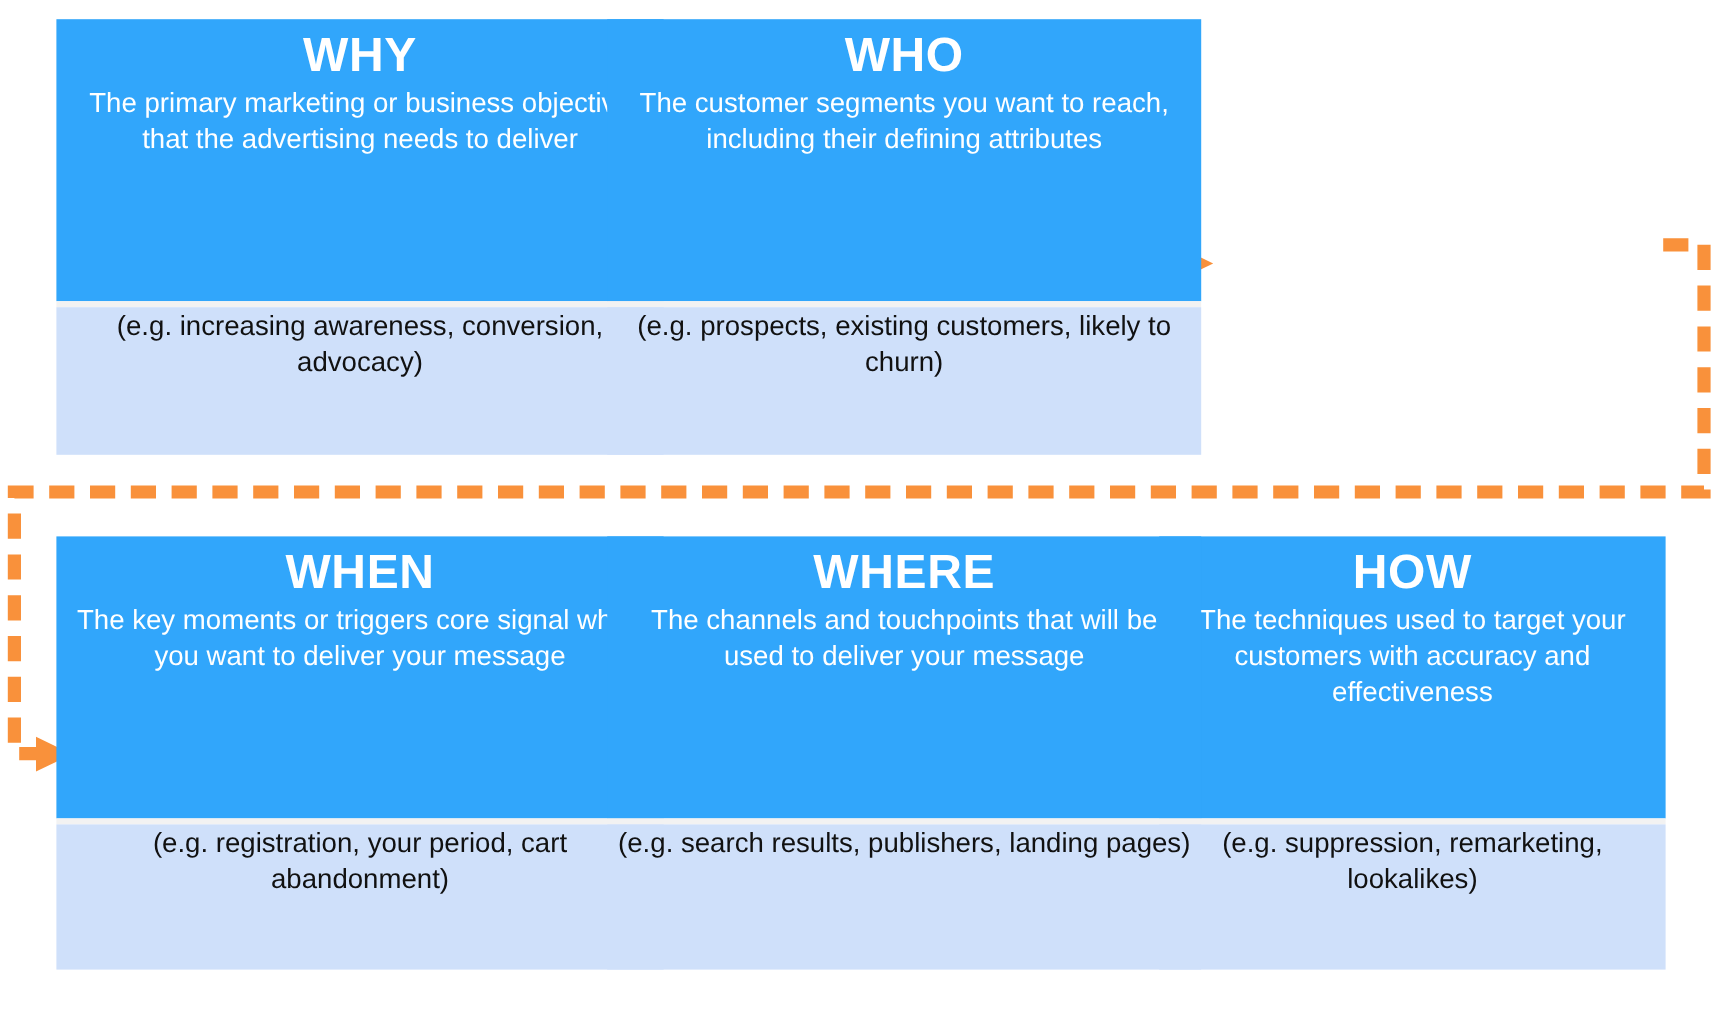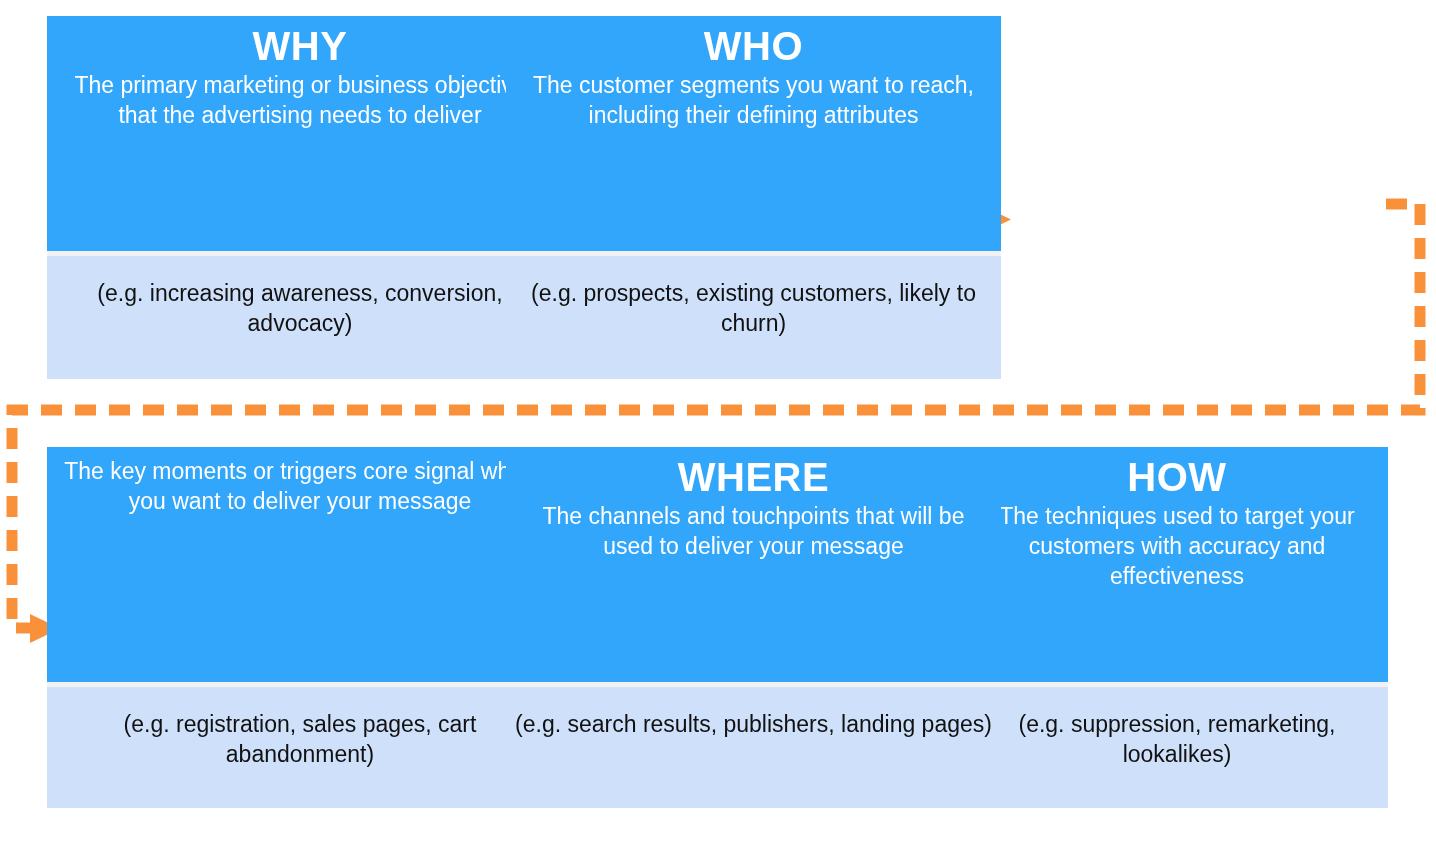--- a/index.html
+++ b/index.html
@@ -68,21 +68,20 @@
     background: #f2f2f2;
   }
   .card-body {
     background: #cfe0fa;
     color: #111111;
     box-sizing: border-box;
     display: flex;
     align-items: flex-start;
     justify-content: center;
     text-align: center;
-    padding-top: 22px;
   }
   .card-example {
     font-size: 23px;
     line-height: 1.32;
     font-weight: 400;
     margin: 0;
     padding: 0 8px;
   }
 
   
@@ -151,25 +150,26 @@
     </div>
     <div class="card-gap"></div>
     <div class="card-body">
       <div class="card-example">(e.g. prospects, existing customers, likely to churn)</div>
     </div>
   </div>
 
 
   <div class="card row2 col1">
     <div class="card-head">
+      <div class="card-title">WHEN</div>
       <div class="card-desc">The key moments or triggers core signal when you want to deliver your message</div>
     </div>
     <div class="card-gap"></div>
     <div class="card-body">
-      <div class="card-example">(e.g. registration, sales pages, cart abandonment)</div>
+      <div class="card-example">(e.g. registration, your period, cart abandonment)</div>
     </div>
   </div>
 
   <div class="card row2 col3">
     <div class="card-head">
       <div class="card-title">HOW</div>
       <div class="card-desc">The techniques used to target your customers with accuracy and effectiveness</div>
     </div>
     <div class="card-gap"></div>
     <div class="card-body">

